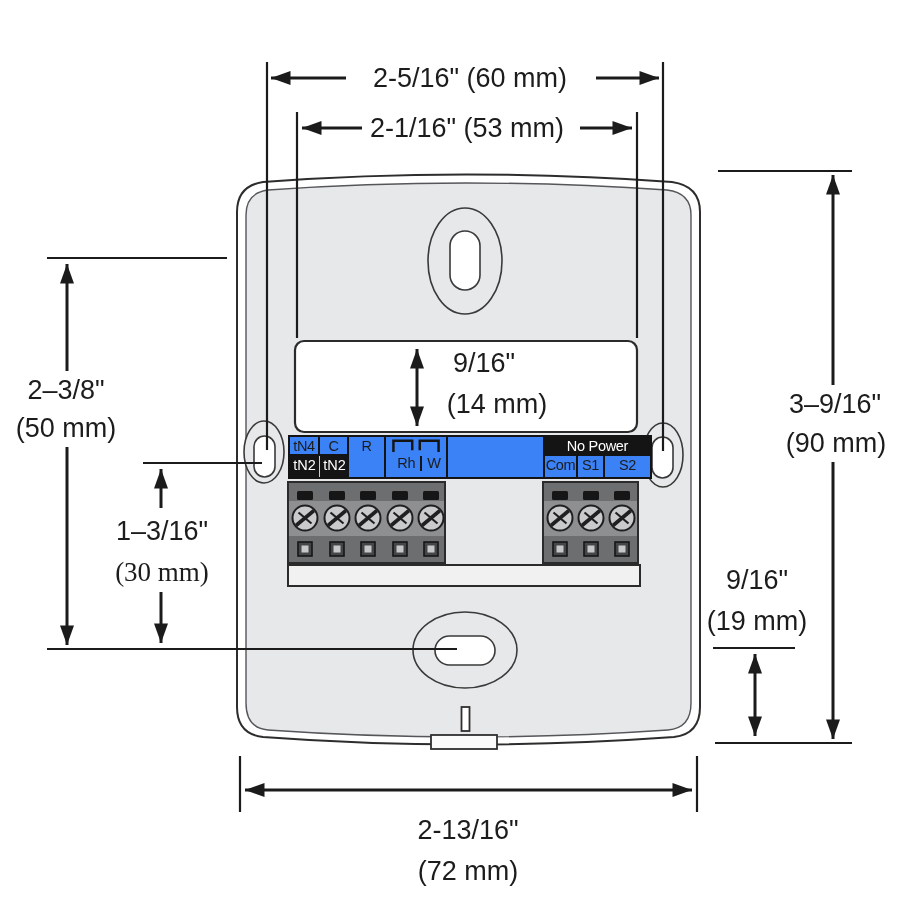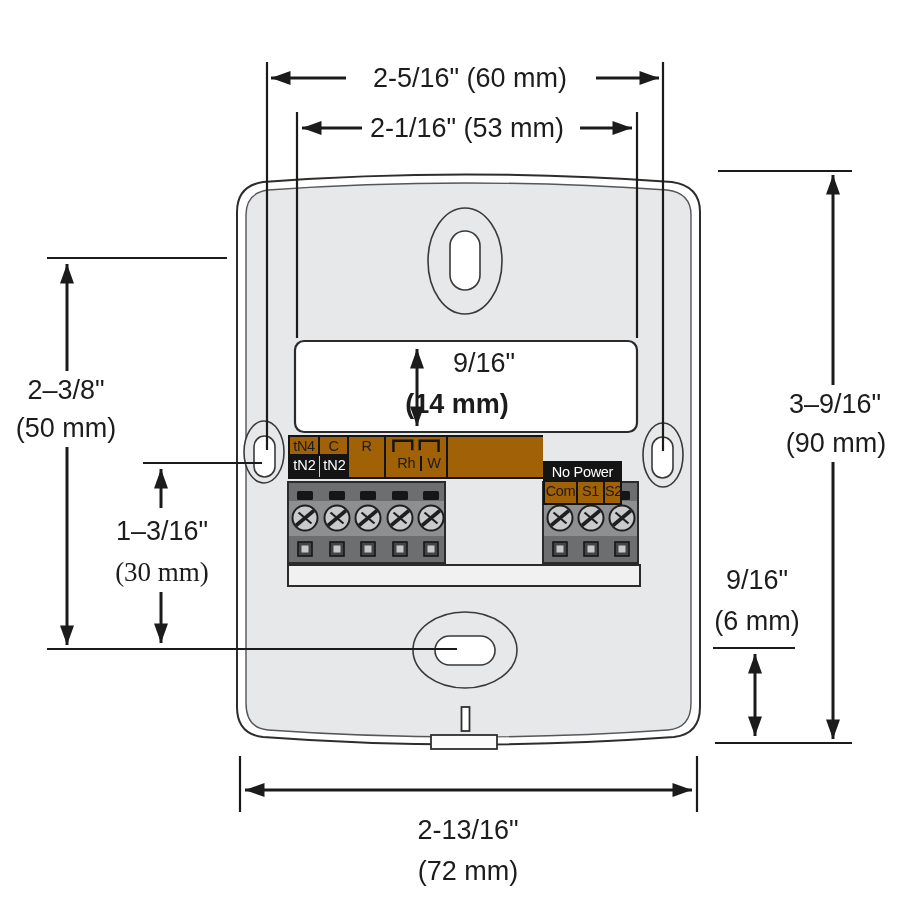--- a/index.html
+++ b/index.html
@@ -3,21 +3,21 @@
 <meta charset="utf-8">
 <style>
   html,body{margin:0;padding:0;background:#fff;}
   .stage{position:relative;width:900px;height:900px;background:#fff;overflow:hidden;
          font-family:"Liberation Sans","DejaVu Sans",sans-serif;color:#1c1c1c;}
   .layer{position:absolute;left:0;top:0;}
   .t{position:absolute;transform:translate(-50%,-50%);white-space:nowrap;color:#1c1c1c;}
   .title{font-size:31px;letter-spacing:.5px;}
   .dim{font-size:27px;}
   
-  .band{position:absolute;box-sizing:border-box;background:#a16207;font-size:14.5px;line-height:19px;}
+  .band{position:absolute;box-sizing:border-box;background:#3b82f6;font-size:14.5px;line-height:19px;}
   .band-mid{border-top:2px solid #141414;border-bottom:2px solid #141414;}
   .grp{border:2px solid #141414;display:grid;}
   .grpL{grid-template-columns:30px 29px 37px 1fr;grid-template-rows:19px auto;}
   .grpR{grid-template-columns:33px 27px 1fr;grid-template-rows:19px auto;}
   .cell{text-align:center;letter-spacing:-0.3px;overflow:hidden;}
   .br{border-right:2px solid #141414;}
   .bb{border-bottom:2px solid #141414;}
   .blackcell{background:#141414;color:#fff;display:flex;}
   .blackcell span{flex:1;text-align:center;}
   .blackcell span:first-child{border-right:1.5px solid #cfcfcf;}
@@ -123,29 +123,29 @@
       <line x1="833" y1="385" x2="833" y2="175" marker-end="url(#ah)"></line>
       <line x1="833" y1="462" x2="833" y2="739" marker-end="url(#ah)"></line>
       <path d="M755,654 L755,736" marker-start="url(#ah)" marker-end="url(#ah)"></path>
       <path d="M245,790 L692,790" marker-start="url(#ah)" marker-end="url(#ah)"></path>
     </g>
   </svg>
 
   <div class="t dim" style="left:470px;top:78px;">2-5/16" (60 mm)</div>
   <div class="t dim" style="left:467px;top:128px;">2-1/16" (53 mm)</div>
   <div class="t dim" style="left:484px;top:363px;">9/16"</div>
-  <div class="t dim" style="left:457px;top:404px;font-weight:bold;">(14 mm)</div>
+  <div class="t dim" style="left:497px;top:404px;">(14 mm)</div>
   <div class="t dim" style="left:66px;top:390px;">2–3/8"</div>
   <div class="t dim" style="left:66px;top:428px;">(50 mm)</div>
   <div class="t dim" style="left:162px;top:531px;">1–3/16"</div>
   <div class="t dim" style="left:162px;top:572px;font-family:Liberation Serif, serif;">(30 mm)</div>
   <div class="t dim" style="left:835px;top:404px;">3–9/16"</div>
   <div class="t dim" style="left:836px;top:443px;">(90 mm)</div>
   <div class="t dim" style="left:757px;top:580px;">9/16"</div>
-  <div class="t dim" style="left:757px;top:621px;">(6 mm)</div>
+  <div class="t dim" style="left:757px;top:621px;">(19 mm)</div>
   <div class="t dim" style="left:468px;top:830px;">2-13/16"</div>
   <div class="t dim" style="left:468px;top:871px;">(72 mm)</div>
 
   <div class="band band-mid" style="left:448px;top:435px;width:95px;height:44px;"></div>
 
   <div class="band grp grpL" style="left:288px;top:435px;width:160px;height:44px;">
     <div class="cell br bb">tN4</div>
     <div class="cell br bb">C</div>
     <div class="cell br" style="grid-column:3;grid-row:1/3;">R</div>
     <div class="cell tallcell" style="grid-column:4;grid-row:1/3;">
@@ -157,20 +157,20 @@
         <span class="vdiv"></span>
         <span>W</span>
       </div>
     </div>
     <div class="blackcell" style="grid-column:1/3;grid-row:2;">
       <span>tN2</span>
       <span>tN2</span>
     </div>
   </div>
 
-  <div class="band grp grpR" style="left:543px;top:461px;width:79px;height:44px;">
+  <div class="band grp grpR" style="left:543px;top:435px;width:109px;height:44px;">
     <div class="cell nopower">No Power</div>
     <div class="cell br">Com</div>
     <div class="cell br">S1</div>
     <div class="cell">S2</div>
   </div>
 
 </div>
 
 </body></html>

